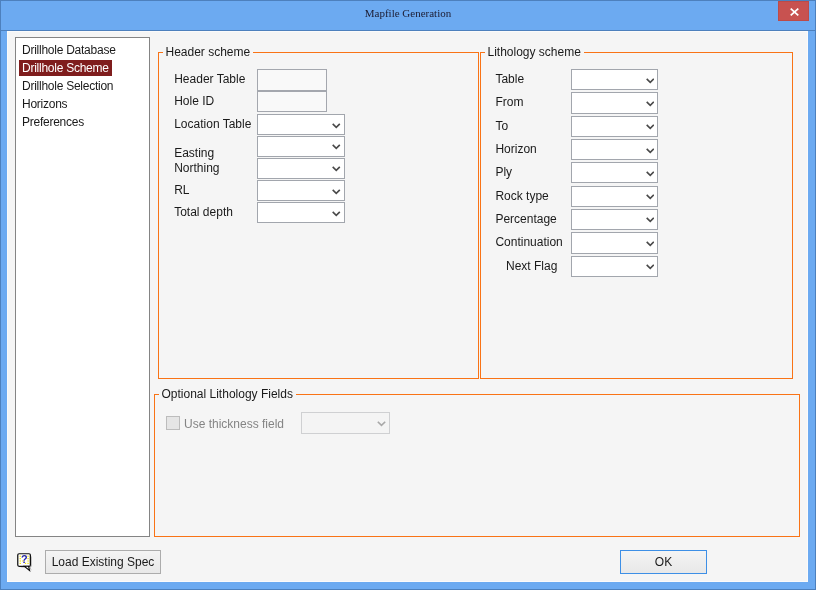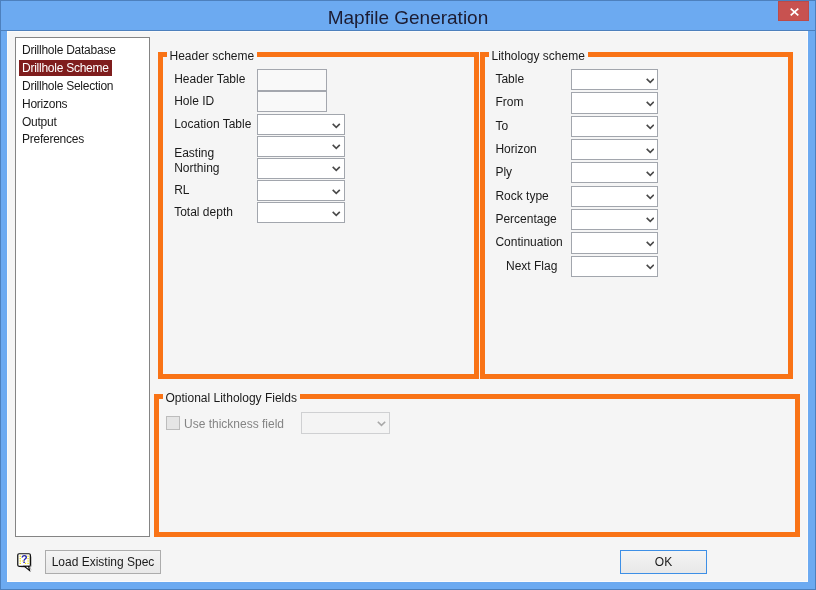--- a/index.html
+++ b/index.html
@@ -1,28 +1,28 @@
 <!DOCTYPE html>
 <html><head>
 <meta charset="utf-8">
 <style>
   * { margin:0; padding:0; box-sizing:border-box; }
   html,body { width:816px; height:590px; overflow:hidden; }
   body { position:relative; font-family:"Liberation Sans",sans-serif; background:#6caaf1; font-size:12px; color:#1a1a1a; }
   .outer { position:absolute; left:0; top:0; width:816px; height:590px; border:1px solid #4d80bd; }
-  .titletext { position:absolute; left:0; top:7px; width:816px; text-align:center; font-size:19px; color:#1c1c32; }
+  .titletext { position:absolute; left:0; top:7px; width:816px; text-align:center; font-size:11px; color:#1c1c32;font-family:Liberation Serif, serif; }
   .tbline { position:absolute; left:1px; top:30px; width:814px; height:1px; background:#4d80bd; }
   .closebtn { position:absolute; left:778px; top:1px; width:31px; height:20px; background:#c85250; border:1px solid #bc4b49; }
   .closebtn svg { position:absolute; left:11px; top:6px; }
   .client { position:absolute; left:7px; top:31px; width:801px; height:551px; background:#f5f5f5; border:1px solid #fbfbfb; }
   
   .listbox { position:absolute; left:7px; top:5px; width:135px; height:500px; background:#fff; border:1px solid #848484; padding-top:4px; }
   .listbox .item { height:17.9px; line-height:17.9px; padding-left:6px; white-space:nowrap; letter-spacing:-0.25px; }
   .listbox .item span.sel { background:#7f1d1d; color:#fff; padding:1px 3px; margin-left:-3px; }
-  .group { position:absolute; border:5px solid #f97316;padding-left:40px; }
+  .group { position:absolute; border:1px solid #f97316;padding-left:40px; }
   .group .legend { position:absolute; top:-8px; left:3.5px; background:#f5f5f5; padding:0 3px; line-height:15px; }
   .g-header { left:150px; top:20px; width:321px; height:327px; }
   .g-litho  { left:472px; top:20px; width:313px; height:327px; }
   .g-opt    { left:146px; top:362px; width:646px; height:143px; }
   .lbl { position:absolute; white-space:nowrap; line-height:21px;text-align:center; }
   .tbox { position:absolute; width:70px; height:21.4px; background:#f9f9f9; border:1px solid #a4a7ae; }
   .combo { position:absolute; width:87.5px; height:21.4px; background:#fff; border:1px solid #a2a6ad; }
   .combo svg, .dcombo svg { position:absolute; right:3px; top:7.5px; }
   .dcombo { position:absolute; width:89px; height:22px; background:#f4f4f4; border:1px solid #cfd0d2; }
   .cb { position:absolute; width:14px; height:14px; background:#e5e5e5; border:1px solid #bcbcbc; }
@@ -39,21 +39,20 @@
     </svg>
   </div>
   <div class="outer"></div>
   <div class="tbline"></div>
   <div class="client">
     <div class="listbox">
       <div class="item">Drillhole Database</div>
       <div class="item"><span class="sel">Drillhole Scheme</span></div>
       <div class="item">Drillhole Selection</div>
       <div class="item">Horizons</div>
-      <div class="item">Output</div>
       <div class="item">Preferences</div>
     </div>
 
     <div class="group g-header">
       <span class="legend">Header scheme</span>
     </div>
     <div class="group g-litho">
       <span class="legend">Lithology scheme</span>
     </div>
     <div class="group g-opt">

